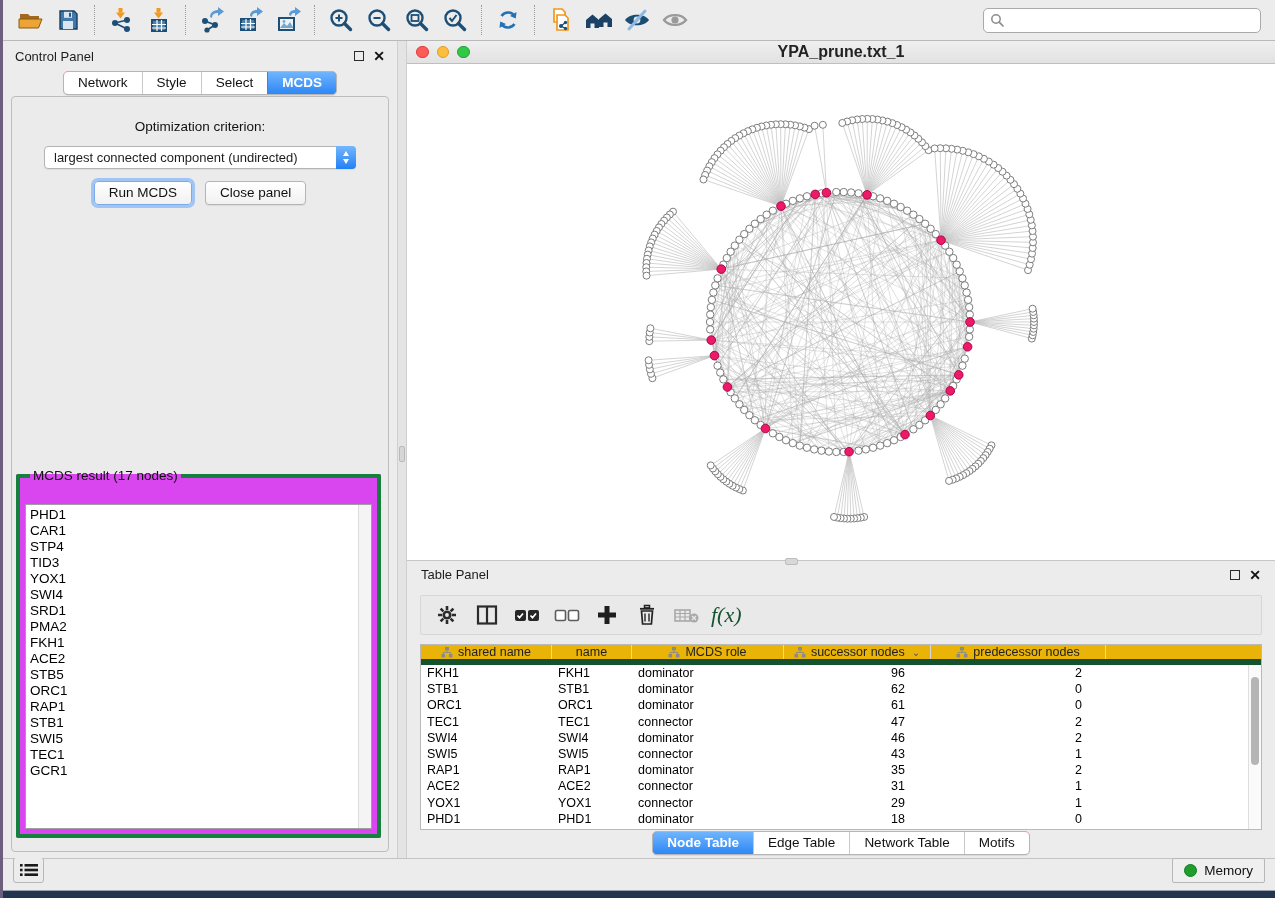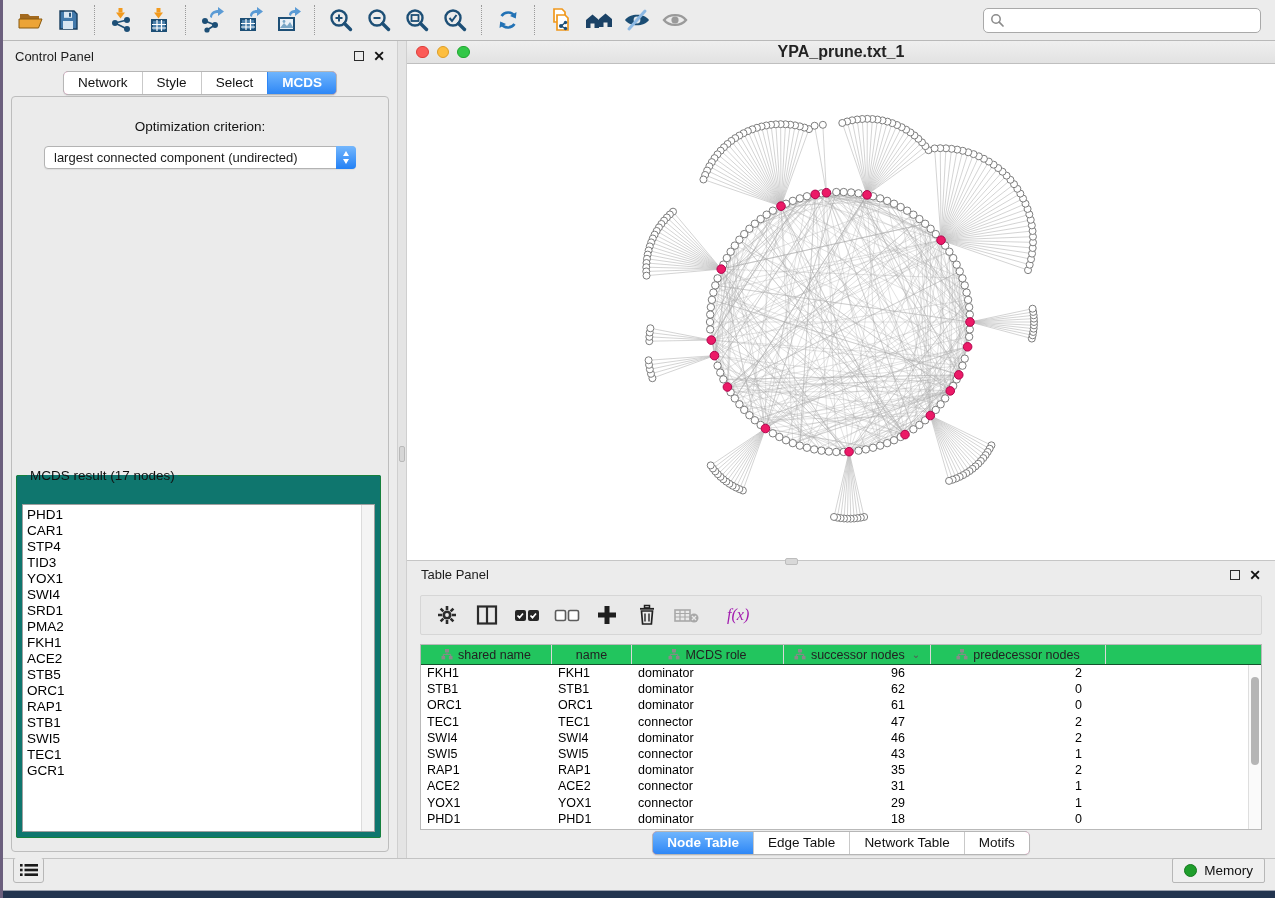--- a/index.html
+++ b/index.html
@@ -76,22 +76,22 @@
   .chev.down:before { border-top:5px solid #fff; }
   .btn-row { display:flex; justify-content:center; gap:13px; margin-top:12px; }
   .mac-btn {
     background: linear-gradient(#ffffff,#f1f1f1); border:1px solid #b5b5b5; border-radius:4px;
     padding: 3px 14px 4px; font-size:13.5px; color:#111; box-shadow:0 1px 1px rgba(0,0,0,.07);
   }
   .mac-btn.focused { box-shadow: 0 0 0 3px rgba(110,170,250,.6); border-color:#7aabe8; }
 
   fieldset.mcds-result {
     position:absolute; left:4px; right:7px; top:371px; bottom:13px;
-    border:1px solid #15803d; border-radius:2px; padding: 3px 4px 4px;
-    background: #0f766e;
+    border:4px solid #15803d; border-radius:2px; padding: 3px 4px 4px;
+    background: #d946ef;
   }
   fieldset.mcds-result legend { font-size:13.5px; color:#111; padding:0 3px; margin-left:6px; }
   .result-list {
     position:absolute; left:5px; right:5px; top:21px; bottom:5px;
     background:#fff; border:1px solid #9f9f9f; overflow:hidden;
   }
   .result-scroll { position:absolute; top:0; bottom:0; right:0; width:13px; background:#f4f4f4; border-left:1px solid #dcdcdc; }
   .result-items { padding: 2px 0 0 4px; }
   .result-item { font-size:13.5px; line-height:16px; color:#000; }
 
@@ -111,24 +111,24 @@
 
   
   .table-panel { position:absolute; left:0; right:0; top:519px; bottom:0; background:#ececec; border-top:1px solid #c6c6c6; }
   .tp-grip { position:absolute; top:-3px; left:378px; width:13px; height:7px; background:#d8d8d8; border:1px solid #bdbdbd; border-radius:2px; }
   .tp-titlebar { height:27px; display:flex; align-items:center; padding:0 14px; }
   .tp-toolbar {
     margin: 7px 13px 0; height: 40px; background:#e9e9e9; border:1px solid #d6d6d6; border-radius:2px;
     display:flex; align-items:center; padding-left: 8px; gap: 4px;
   }
   .tpt-btn { width:36px; height:32px; display:flex; align-items:center; justify-content:center; }
-  .fx-label { font-family:"Liberation Serif", serif; font-style:italic; font-size:16px; color:#a21caf; margin-left:18px; }
+  .fx-label { font-family:"Liberation Serif", serif; font-style:italic; font-size:22px; color:#14532d; margin-left:2px; }
 
   .data-table { position:absolute; left:13px; right:13px; top:83px; height:186px; background:#fff; border:1px solid #b9b9b9; }
-  .thead { display:flex; height:20px; background:#22c55e; border-bottom:1px solid #14532d; }
+  .thead { display:flex; height:20px; background:#eab308; border-bottom:6px solid #14532d; }
   .th { display:flex; align-items:center; justify-content:center; gap:5px; border-right:1px solid #d9d9d9; font-size:12.5px; color:#222; position:relative; }
   .th .sort { font-size:10px; color:#555; margin-left:2px; }
   .c0{width:131px}.c1{width:80px}.c2{width:152px}.c3{width:147px}.c4{width:175px}.c5{flex:1;border-right:none}
   .tbody { position:absolute; left:0; right:13px; top:20px; bottom:0; overflow:hidden; }
   .tr { display:flex; height:16.2px; align-items:center; }
   .td { font-size:12.5px; color:#000; padding:0 6px; white-space:nowrap; overflow:hidden; }
   .td.num { text-align:right; }
   .td.c3 { padding-right:26px; }
   .td.c4 { padding-right:24px; }
   .tbl-scroll { position:absolute; right:0; top:20px; bottom:0; width:13px; background:#fafafa; border-left:1px solid #dedede; }
@@ -308,20 +308,24 @@
         </div>
       </div>
       <div class="cp-content">
         <div class="opt-label">Optimization criterion:</div>
         <div class="dropdown">
           <span>largest connected component (undirected)</span>
           <span class="stepper">
               <span class="chev up"></span>
               <span class="chev down"></span>
             </span>
+        </div>
+        <div class="btn-row">
+          <button class="mac-btn focused">Run MCDS</button>
+          <button class="mac-btn">Close panel</button>
         </div>
         <fieldset class="mcds-result">
           <legend>MCDS result (17 nodes)</legend>
           <div class="result-list">
             <div class="result-items">
                 <div class="result-item">PHD1</div>
                 <div class="result-item">CAR1</div>
                 <div class="result-item">STP4</div>
                 <div class="result-item">TID3</div>
                 <div class="result-item">YOX1</div>

